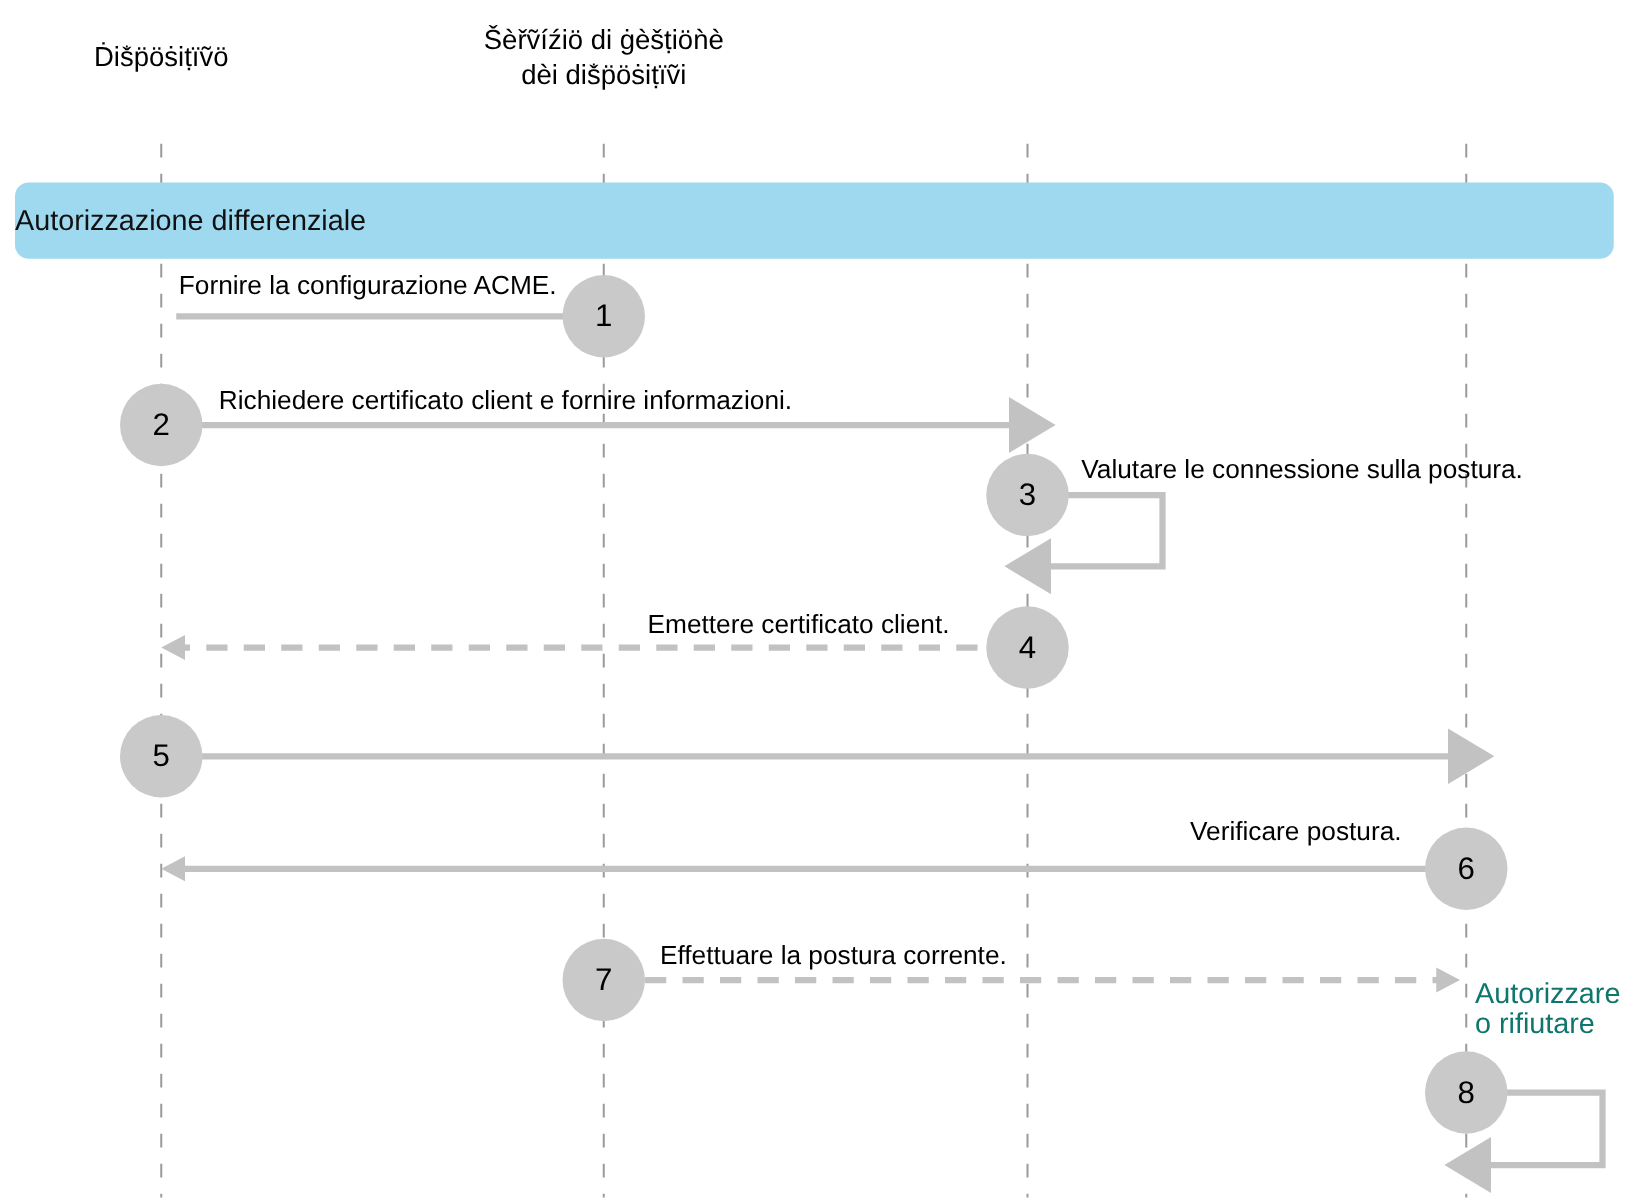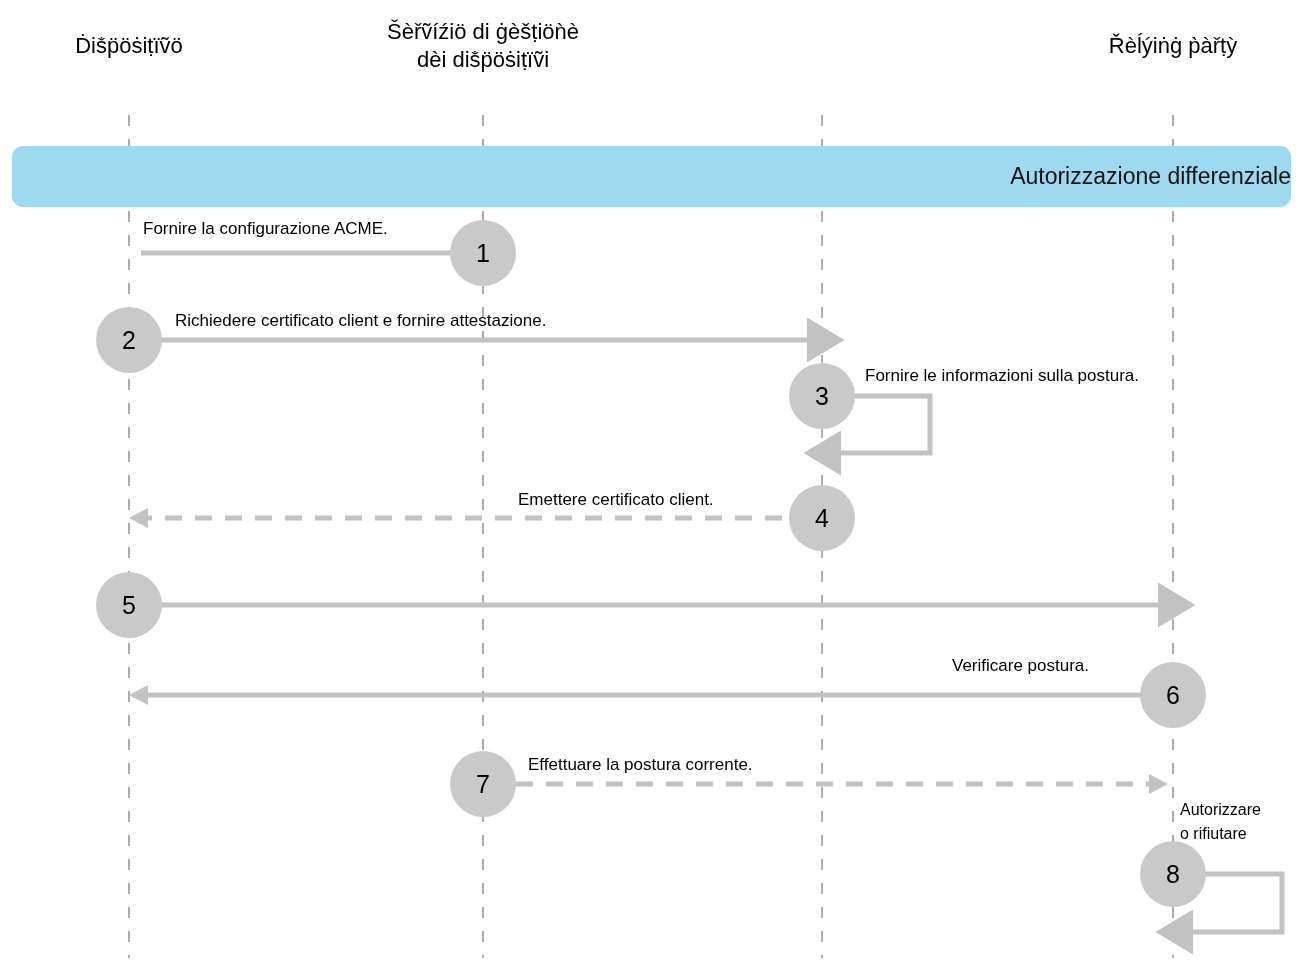--- a/index.html
+++ b/index.html
@@ -33,65 +33,63 @@
   .banner {
     position: absolute;
     left: 12px;
     top: 146px;
     width: 1279px;
     height: 61px;
     background: #9ed9f0;
     border-radius: 11px;
     display: flex;
     align-items: center;
-    justify-content: flex-end;
+    justify-content: flex-start;
     font-size: 23px;
     color: #111;
     box-sizing: border-box;
   }
   .step-num {
     position: absolute;
     width: 66px;
     height: 66px;
     border-radius: 50%;
     background: #c9c9c9;
     display: flex;
     align-items: center;
     justify-content: center;
     font-size: 25px;
     color: #000;
   }
   .msg-label {
     position: absolute;
-    font-size: 17px;
+    font-size: 21px;
     color: #000;
     white-space: nowrap;
     line-height: 22px;
   }
   .side-label {
     position: absolute;
-    font-size: 16px;
-    color: #000000;
+    font-size: 23px;
+    color: #0f766e;
     line-height: 24px;
-    margin-top: 16px;
   }
   svg { position: absolute; top:0; left:0; overflow: visible; }
 </style>
 </head>
 <body>
 
 <div id="diagram">
 
   <div class="hdr" style="left:9px; top:32px; width:240px;">Ḋiṧp̈öṡiṭïṽö</div>
 
   <div class="hdr" style="left:333px; top:18px; width:300px;">Šèřṽíźiö di ġèšṭiöǹè
 dèi diṧp̈öṡiṭïṽi</div>
 
 
-  <div class="hdr" style="left:1043px; top:32px; width:260px;">Řèĺýiṅġ p̀àřṭỳ</div>
 
   <svg width="1303" height="963">
     <defs>
       <marker id="ah" markerWidth="9" markerHeight="9" refX="1" refY="4.5" orient="auto" markerUnits="strokeWidth">
         <path d="M0,0 L0,9 L7.5,4.5 z" fill="#c2c2c2"></path>
       </marker>
       <marker id="ahR" markerWidth="9" markerHeight="9" refX="6.5" refY="4.5" orient="auto" markerUnits="strokeWidth">
         <path d="M7.5,0 L7.5,9 L0,4.5 z" fill="#c2c2c2"></path>
       </marker>
     </defs>
@@ -147,23 +145,23 @@
   </div>
   <div class="step-num" style="left:450px; top:751px;">
     <span>7</span>
   </div>
   <div class="step-num" style="left:1140px; top:841px;">
     <span>8</span>
   </div>
 
   <div class="msg-label" style="left:143px; top:218px;">Fornire la configurazione ACME.</div>
 
-  <div class="msg-label" style="left:175px; top:310px;">Richiedere certificato client e fornire attestazione.</div>
+  <div class="msg-label" style="left:175px; top:310px;">Richiedere certificato client e fornire informazioni.</div>
 
-  <div class="msg-label" style="left:865px; top:365px;">Fornire le informazioni sulla postura.</div>
+  <div class="msg-label" style="left:865px; top:365px;">Valutare le connessione sulla postura.</div>
 
   <div class="msg-label" style="left:518px; top:489px;">Emettere certificato client.</div>
 
 
   <div class="msg-label" style="left:952px; top:655px;">Verificare postura.</div>
 
   <div class="msg-label" style="left:528px; top:754px;">Effettuare la postura corrente.</div>
 
   <div class="side-label" style="left:1180px; top:782px; white-space: pre-line;">Autorizzare
 o rifiutare</div>

